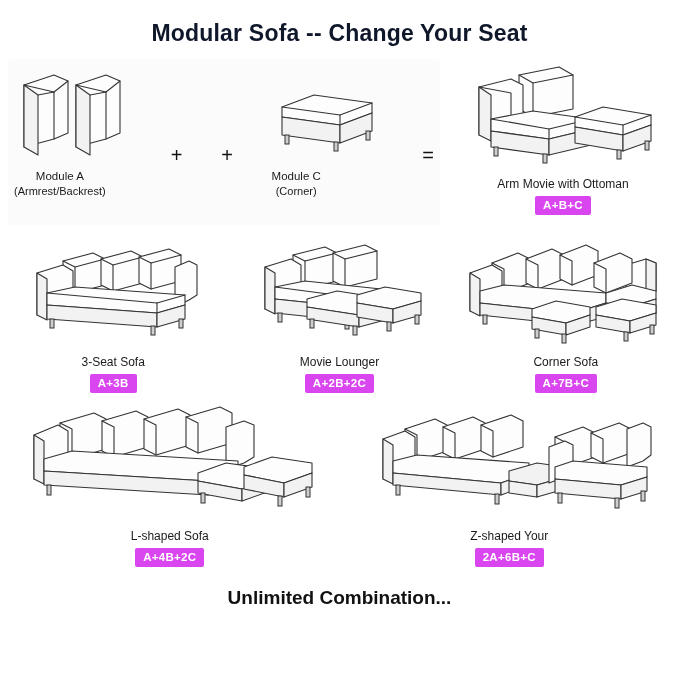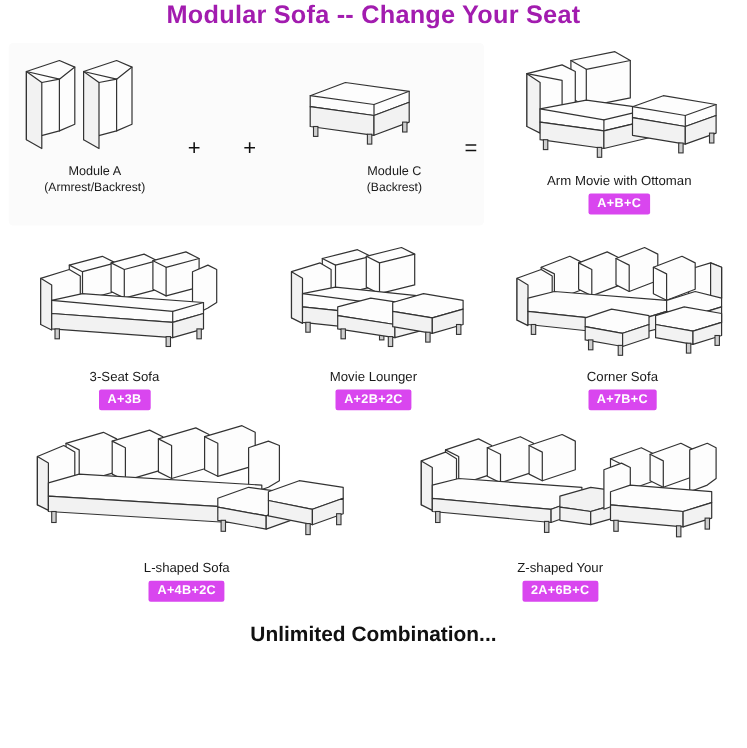--- a/index.html
+++ b/index.html
@@ -21,21 +21,22 @@
     width: 679px;
     height: 680px;
     box-sizing: border-box;
   }
 
   .title {
     text-align: center;
     font-size: 23px;
     font-weight: bold;
     letter-spacing: 0.2px;
-    color: #a21caf;
+    padding-top: 20px;
+    color: #0f172a;
   }
 
   
   .equation-row {
     position: relative;
     margin-top: 12px;
     height: 170px;
   }
   .equation-panel {
     position: absolute;
@@ -54,21 +55,21 @@
     height: 166px;
     display: flex;
     align-items: flex-start;
     justify-content: space-between;
     padding: 0 6px;
     box-sizing: border-box;
   }
   .eq-cell {
     display: flex;
     flex-direction: column;
-    align-items: flex-end;
+    align-items: flex-start;
   }
   .eq-art {
     height: 104px;
     display: flex;
     align-items: flex-end;
     justify-content: center;
   }
   .eq-op {
     font-size: 20px;
     color: #111;
@@ -209,21 +210,21 @@
             <path class="ln" d="M68 56 L100 44"></path>
             <path class="fl2" d="M10 58 L68 66 L68 84 L10 76 Z"></path>
             <path class="fl2" d="M68 66 L100 54 L100 72 L68 84 Z"></path>
             <rect class="leg" x="13" y="76" width="4" height="9"></rect>
             <rect class="leg" x="62" y="83" width="4" height="9"></rect>
             <rect class="leg" x="94" y="72" width="4" height="9"></rect>
           </svg>
         </div>
         <div class="eq-label">
           <span>Module C</span>
-          <span class="sub">(Backrest)</span>
+          <span class="sub">(Corner)</span>
         </div>
       </div>
 
       <div class="eq-op">=</div>
     </div>
 
     <div class="result-cell">
       <div class="result-art">
         <svg width="200" height="112" viewBox="0 0 200 112">
 

